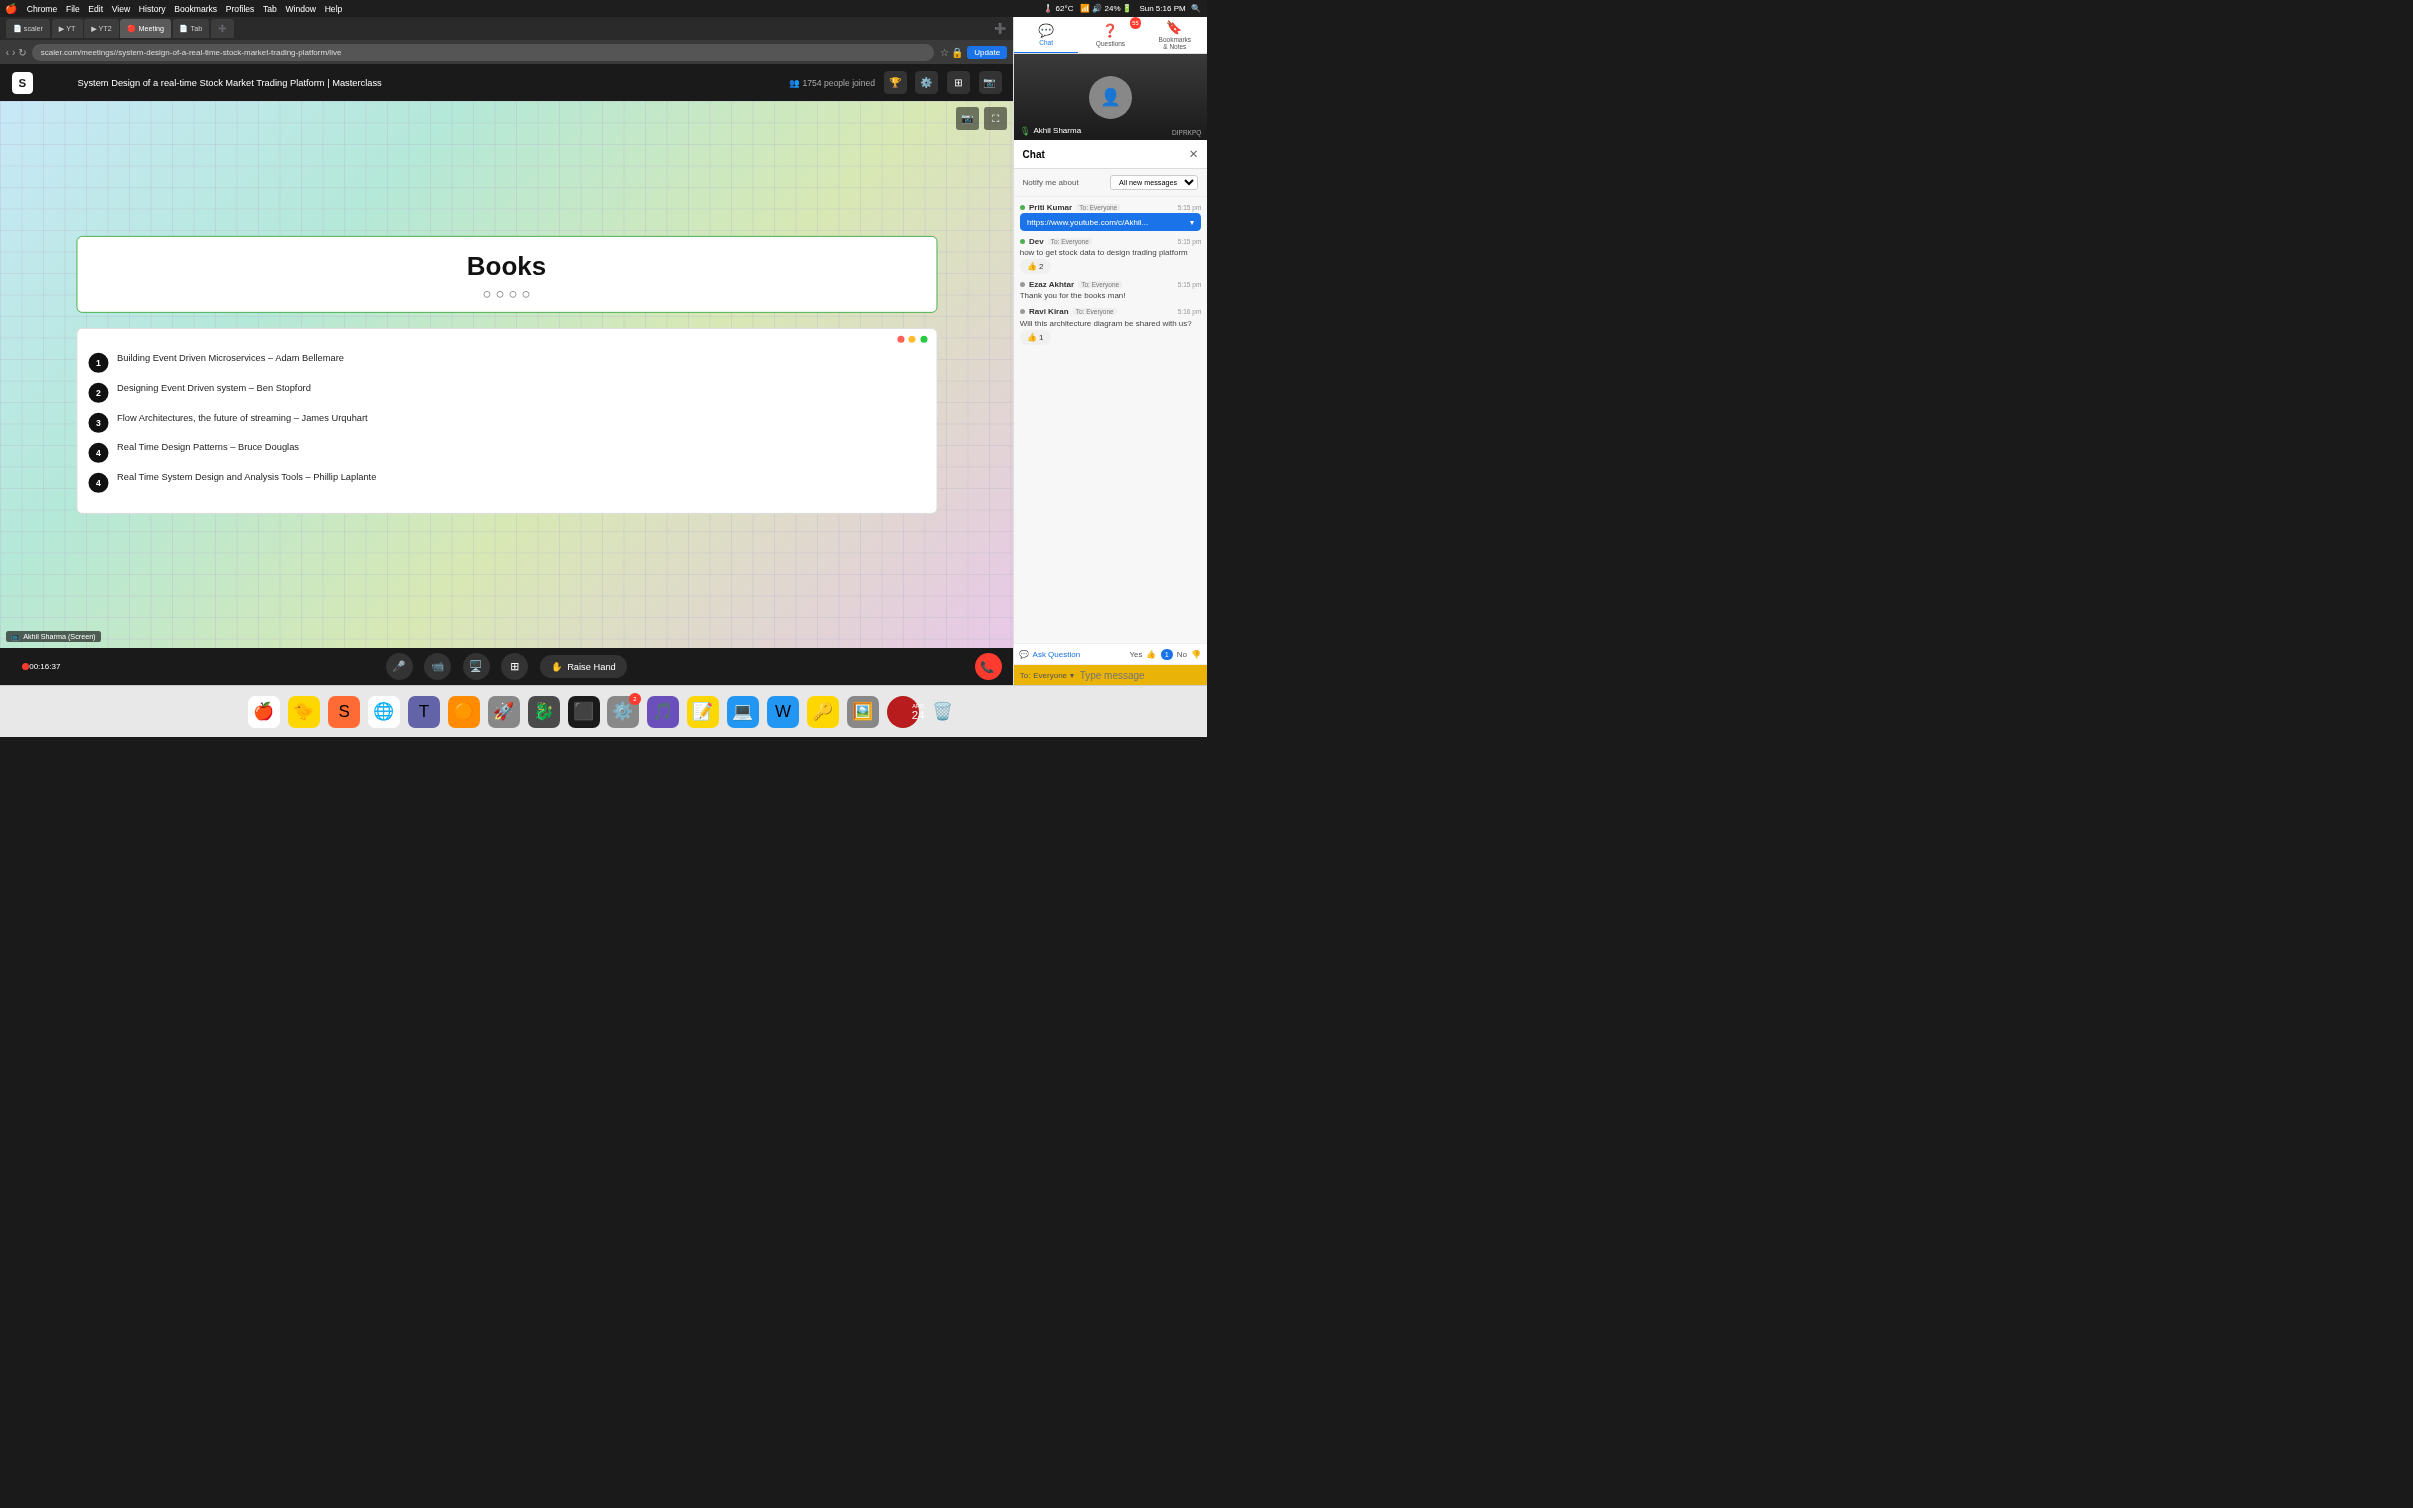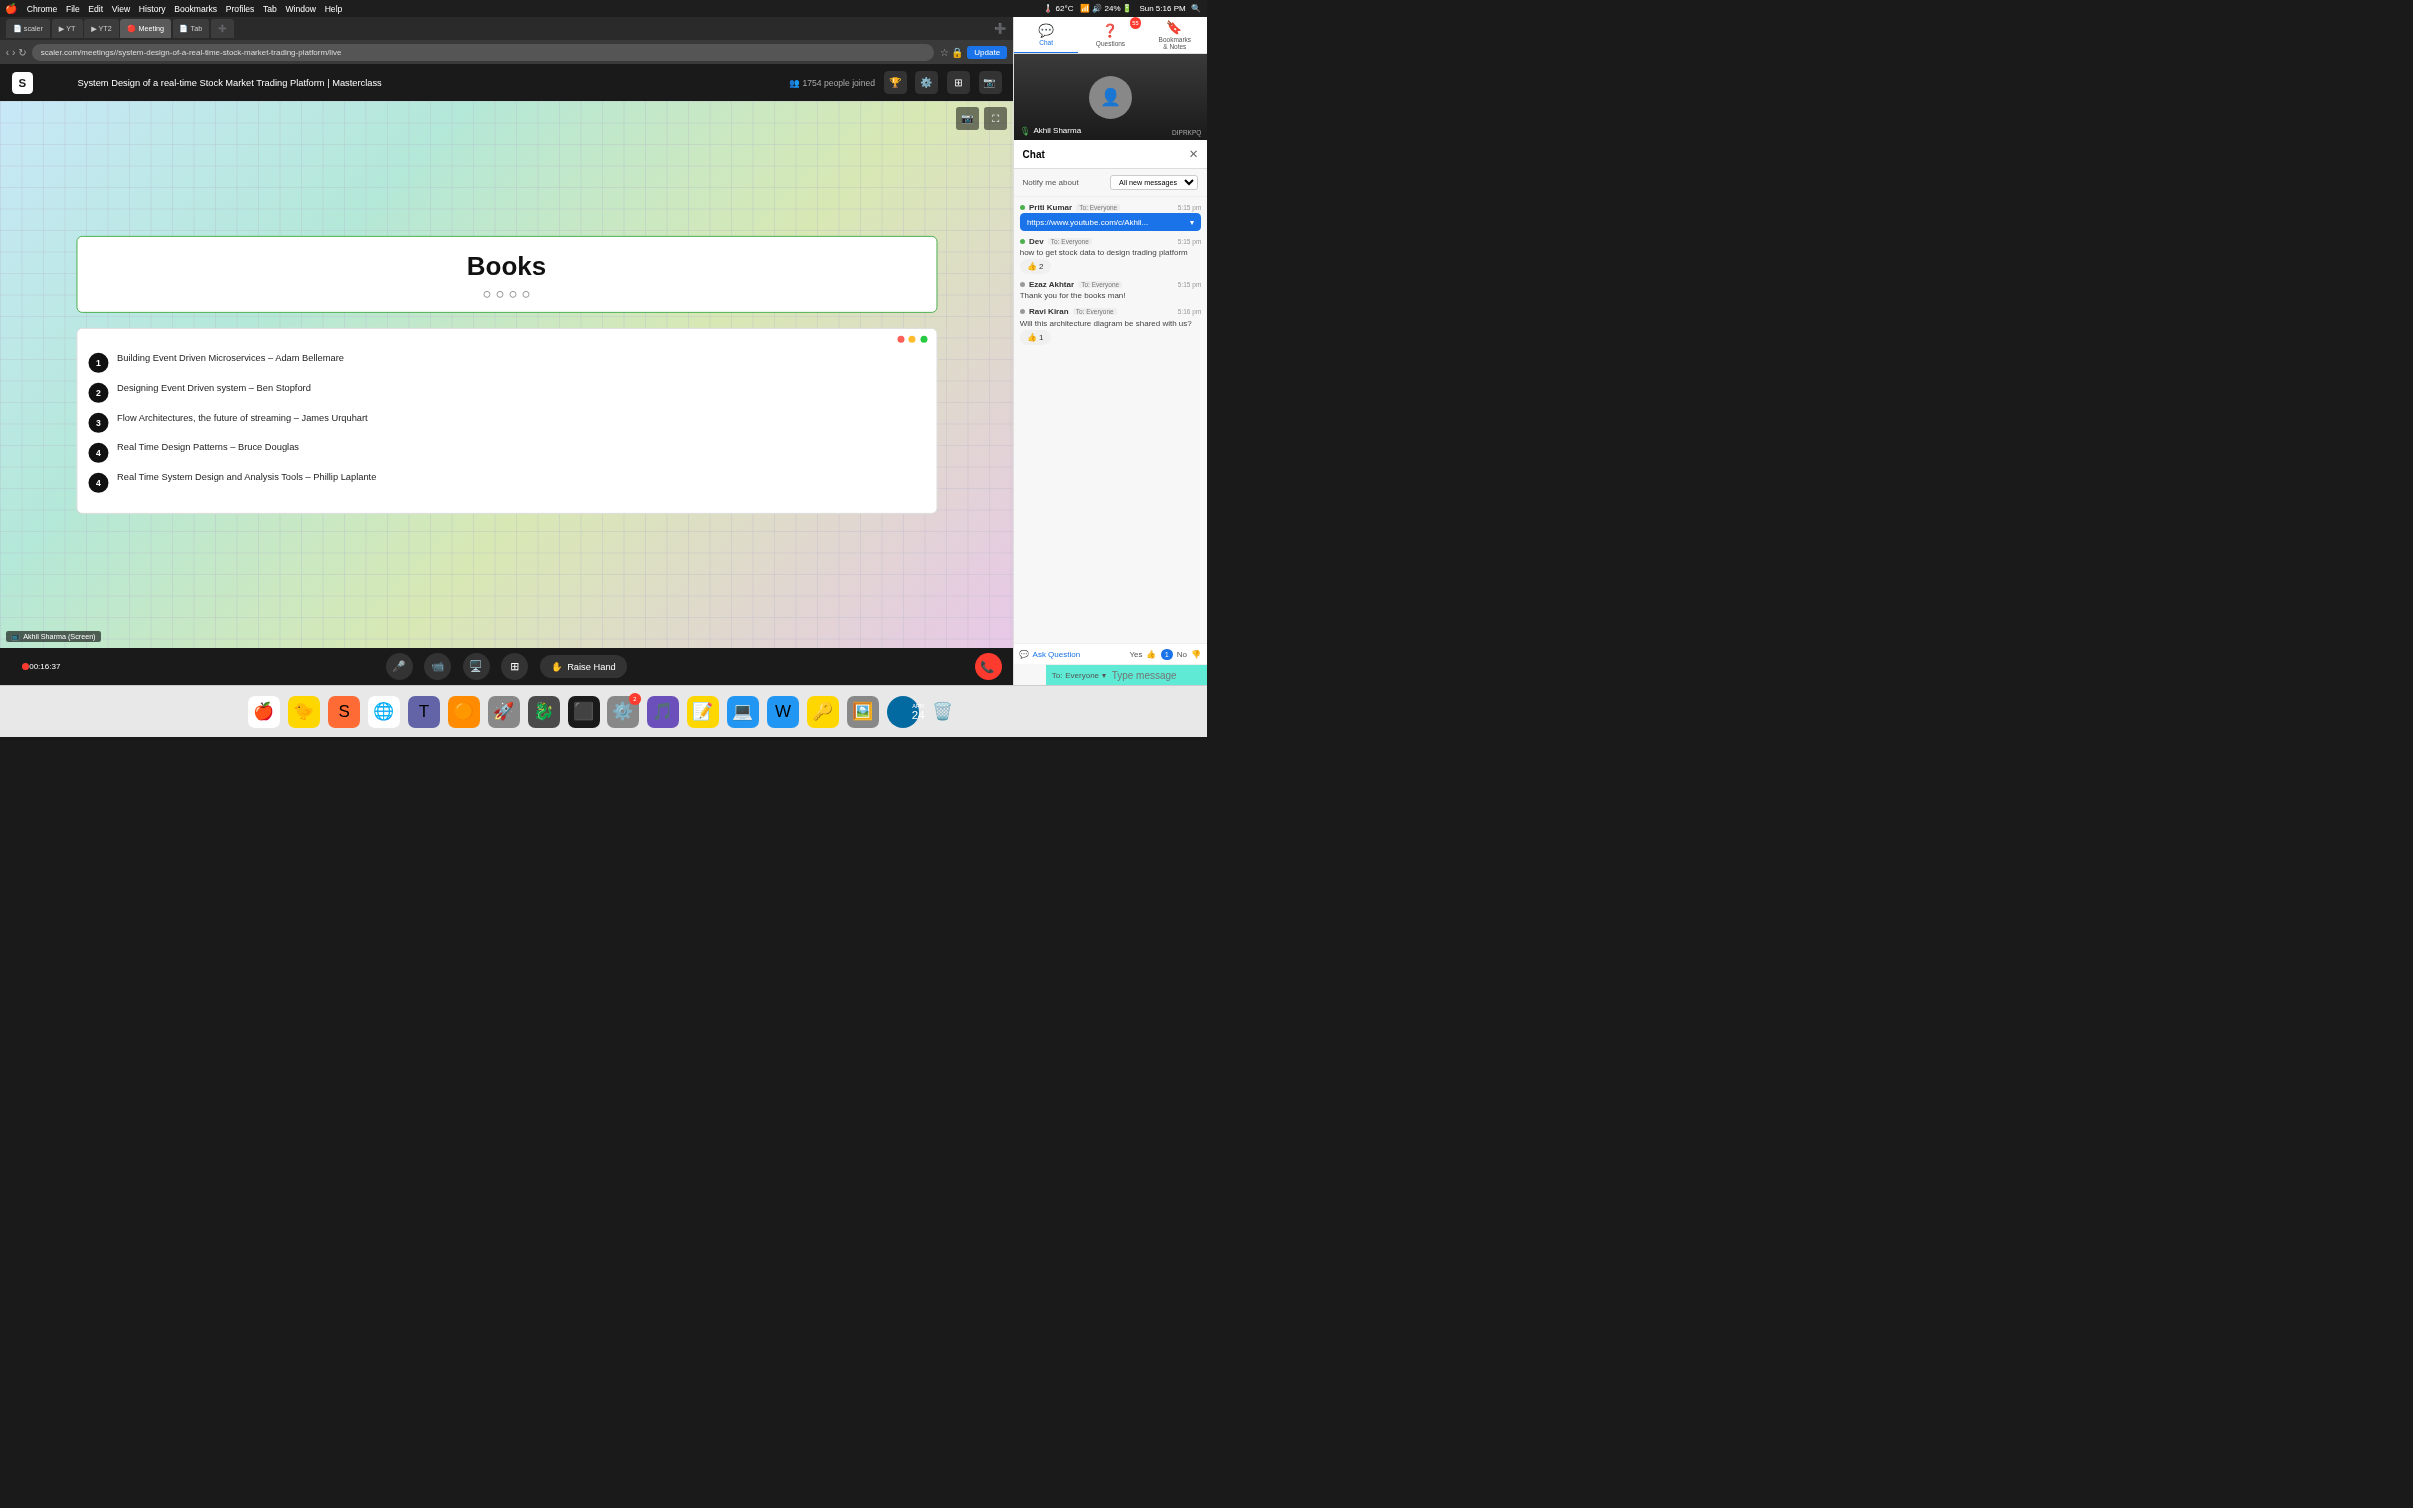--- a/index.html
+++ b/index.html
@@ -509,25 +509,24 @@
       font-size: 6.5px;
       display: flex;
       align-items: center;
       justify-content: center;
     }
 
     
     .chat-input-row {
       padding: 4.3px 5.7px;
       border-top: 0.7px solid #eee;
-      background: #5eead4;
+      background: #eab308;
       display: flex;
       align-items: center;
       gap: 5.7px;
-      margin-left: 32px;
     }
     .to-everyone {
       display: flex;
       align-items: center;
       gap: 2.9px;
       font-size: 8px;
       color: #555;
     }
     .chat-input {
       flex: 1;
@@ -951,21 +950,21 @@
     <div class="dock-item">
       <div class="dock-icon" style="background:#2196F3;border-radius:7.2px;">W</div>
     </div>
     <div class="dock-item">
       <div class="dock-icon" style="background:#FFD700;border-radius:7.2px;">🔑</div>
     </div>
     <div class="dock-item">
       <div class="dock-icon" style="background:#888;border-radius:7.2px;">🖼️</div>
     </div>
     <div class="dock-item">
-      <div class="dock-icon" style="background:#0369a1;border-radius:16px;color:#fff;font-size:11.5px;display:flex;flex-direction:column;align-items:center;justify-content:center;padding-left:31px;">
+      <div class="dock-icon" style="background:#b91c1c;border-radius:16px;color:#fff;font-size:11.5px;display:flex;flex-direction:column;align-items:center;justify-content:center;padding-left:31px;">
         <span style="font-size:5.7px;">APR</span>
         <span>24</span>
       </div>
     </div>
     <div class="dock-item">
       <div class="dock-icon" style="background:transparent;">🗑️</div>
     </div>
   </div>
 </div>
 

